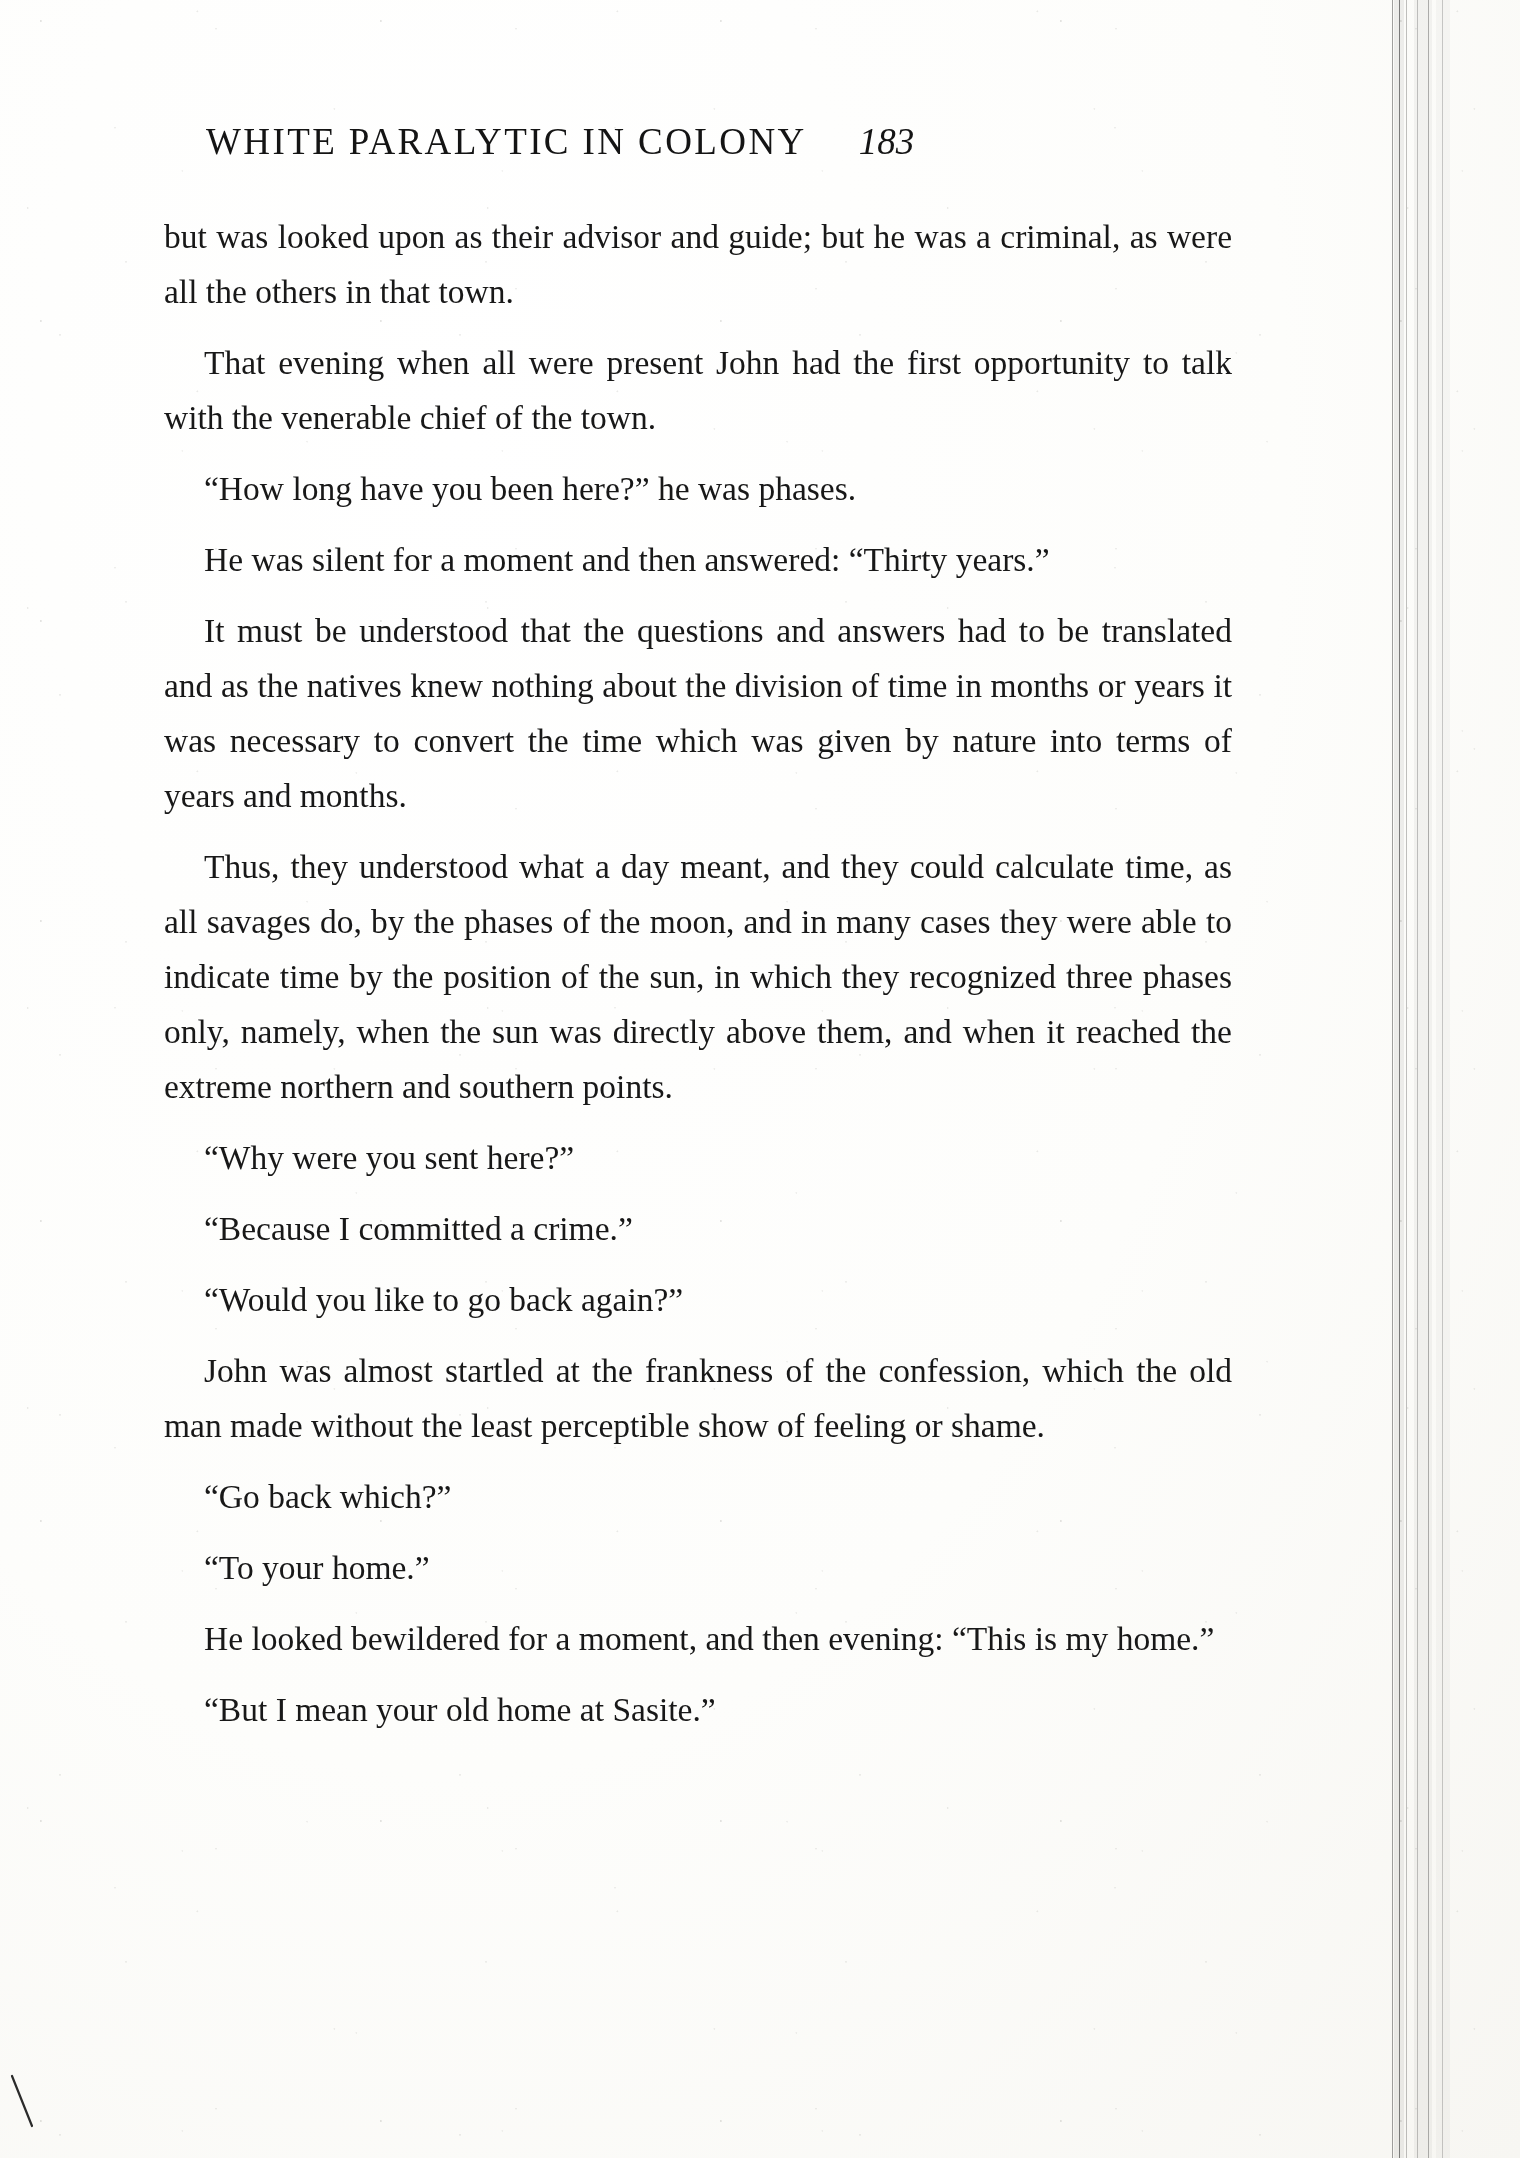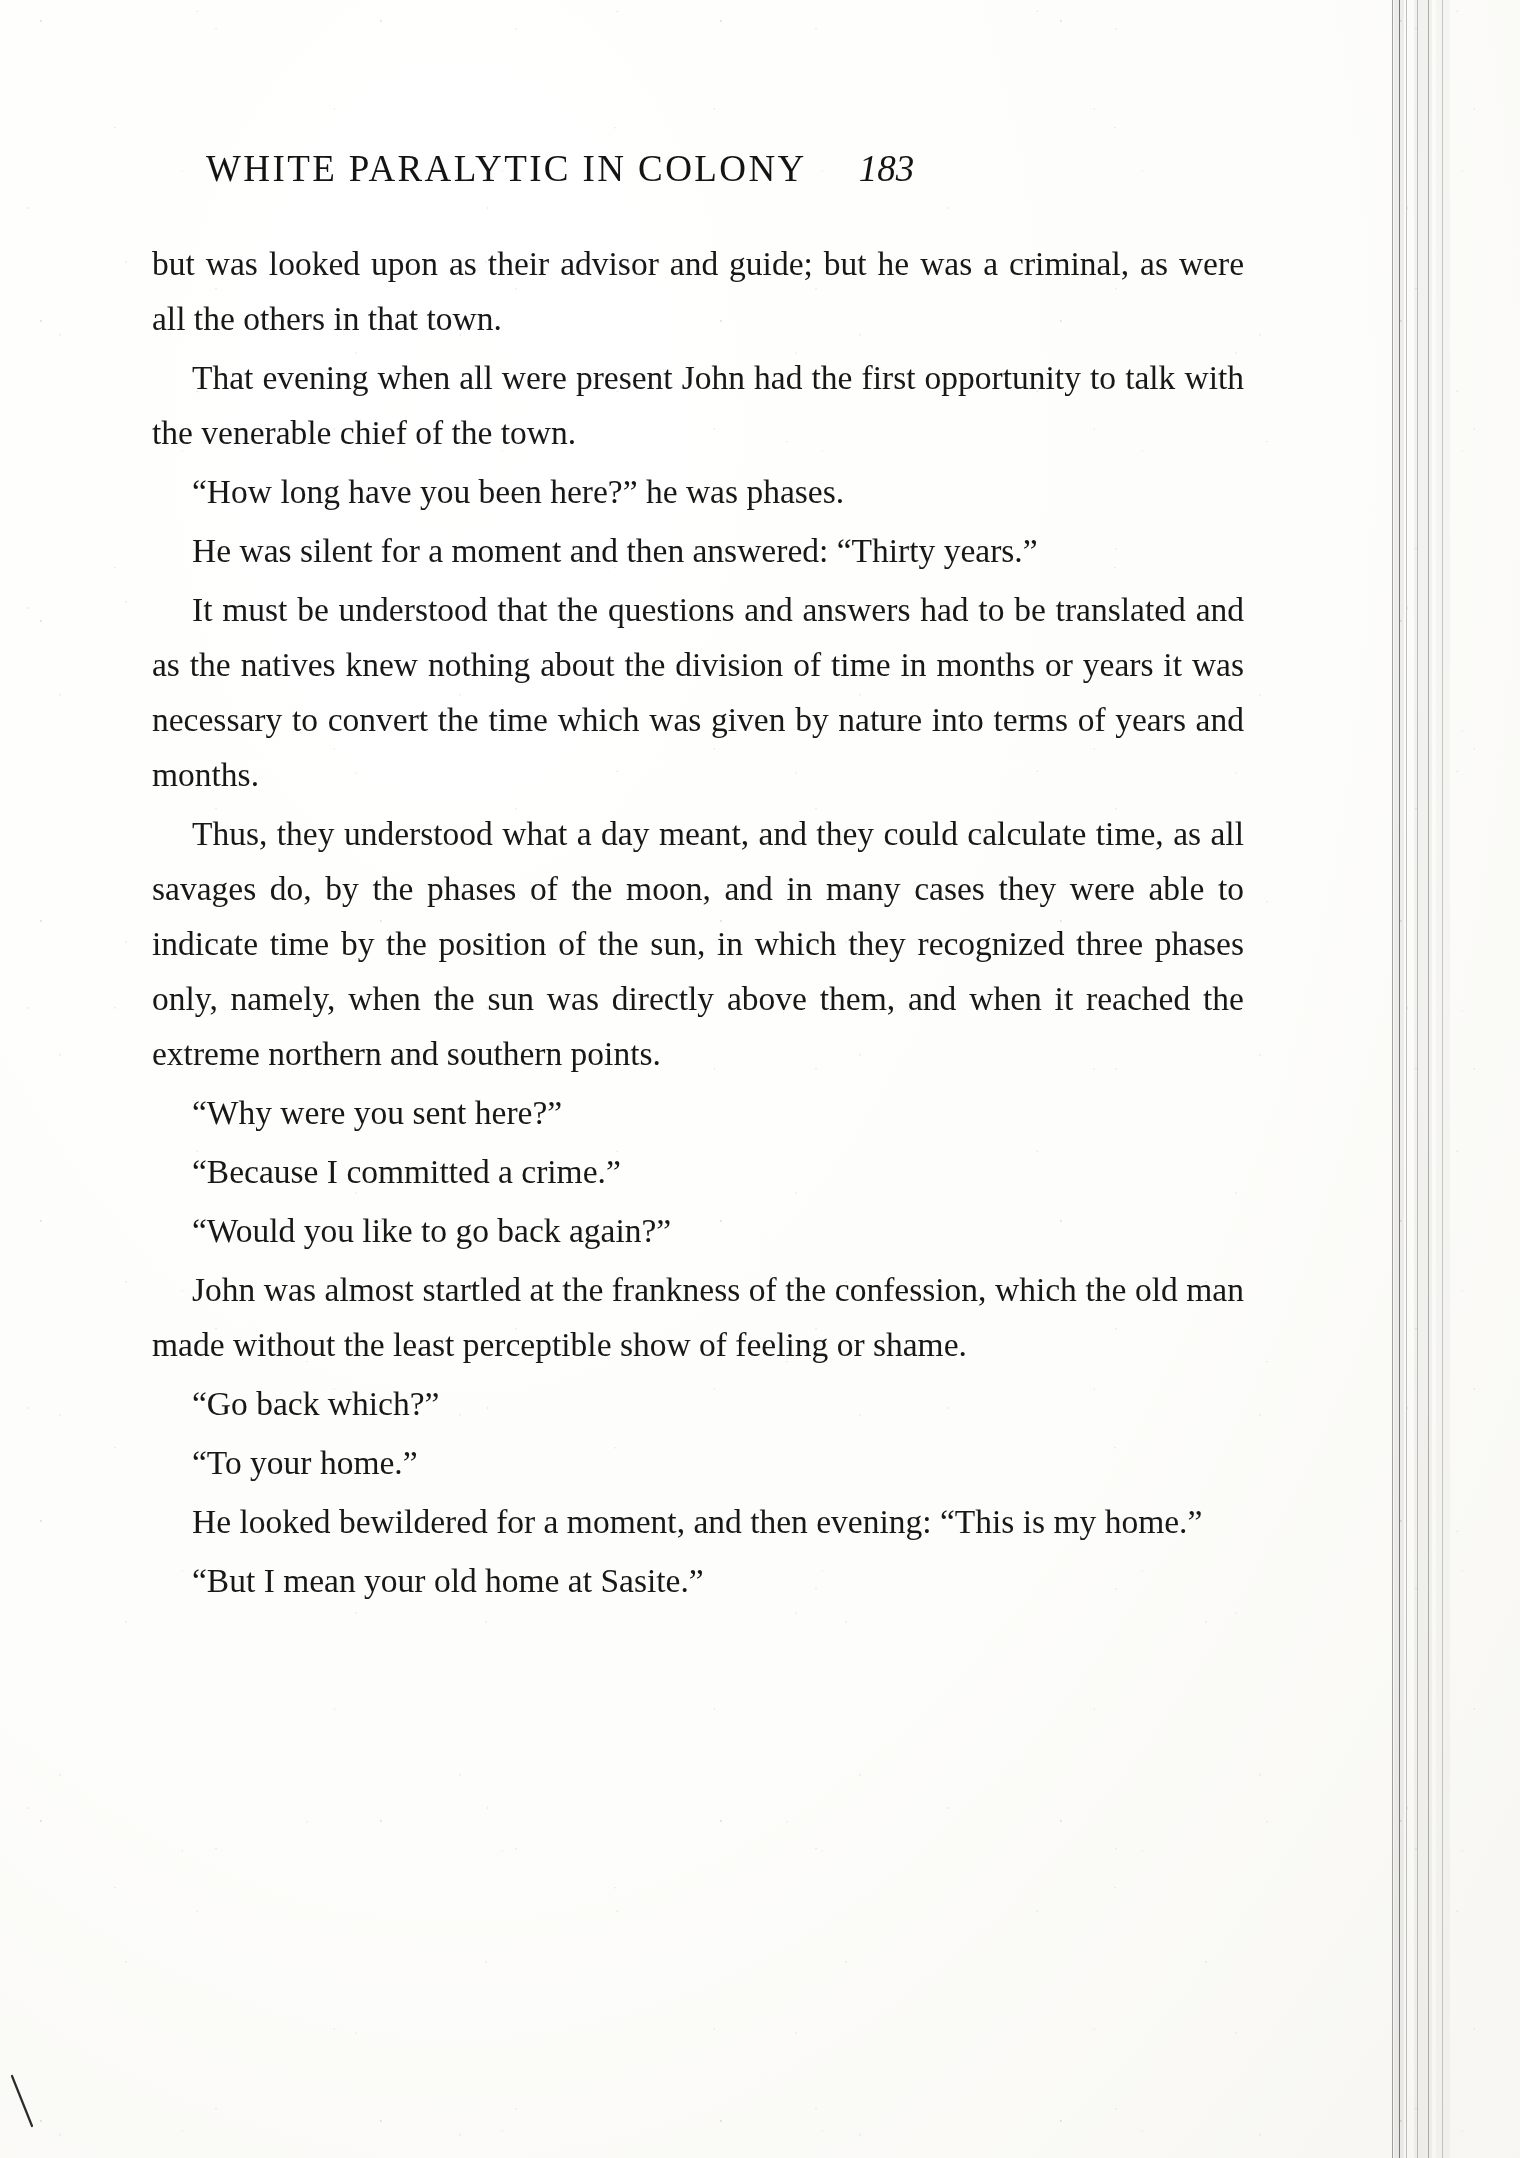--- a/index.html
+++ b/index.html
@@ -93,31 +93,30 @@
     align-items: baseline;
     justify-content: flex-start;
     margin: 0 0 46px 0;
     padding-left: 58px;
   }
   #running-head .title {
     font-size: 37px;
     letter-spacing: 2.4px;
     white-space: nowrap;
     color: #141414;
-    margin-top: 27px;
   }
   #running-head .folio {
     font-size: 37px;
     margin-left: 52px;
     color: #141414;
     font-style: italic;
   }
 
   p.para {
-    margin: 4px;
+    margin: 16px;
     font-size: 33.5px;
     line-height: 55px;
     text-align: justify;
     text-justify: inter-word;
     text-indent: 40px;
     color: #181818;
     hyphens: none;
   }
   p.para.noindent {
     text-indent: 0;

